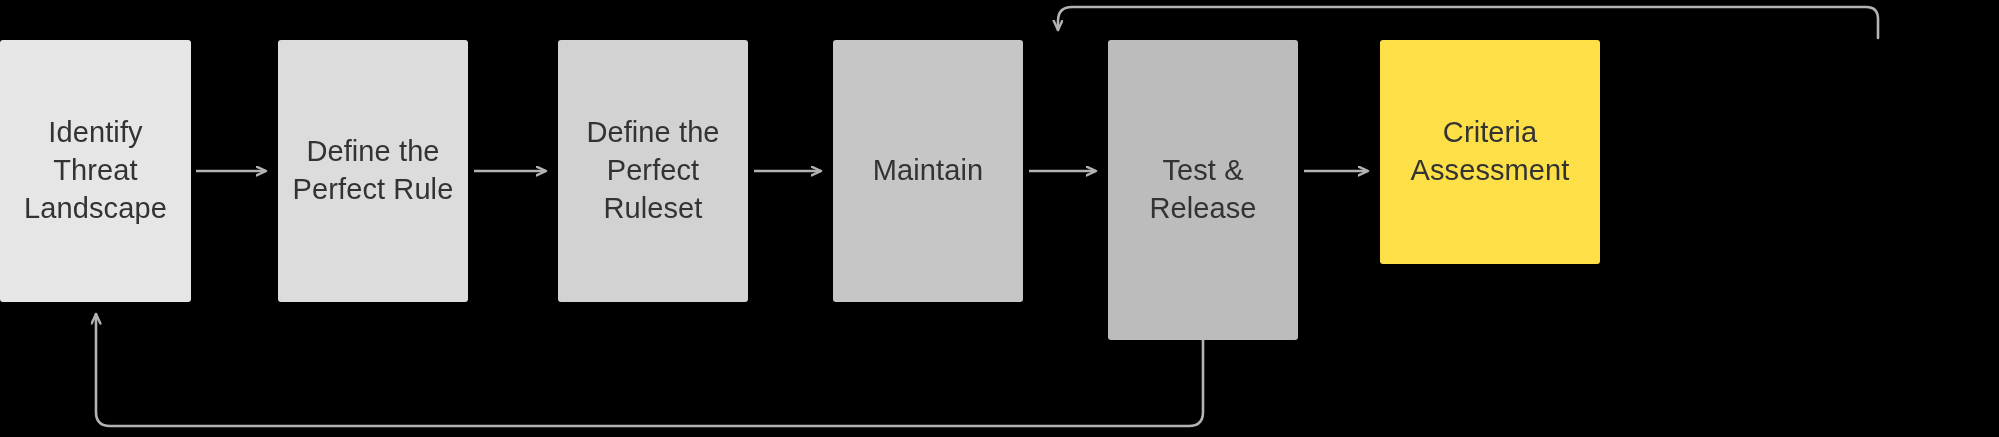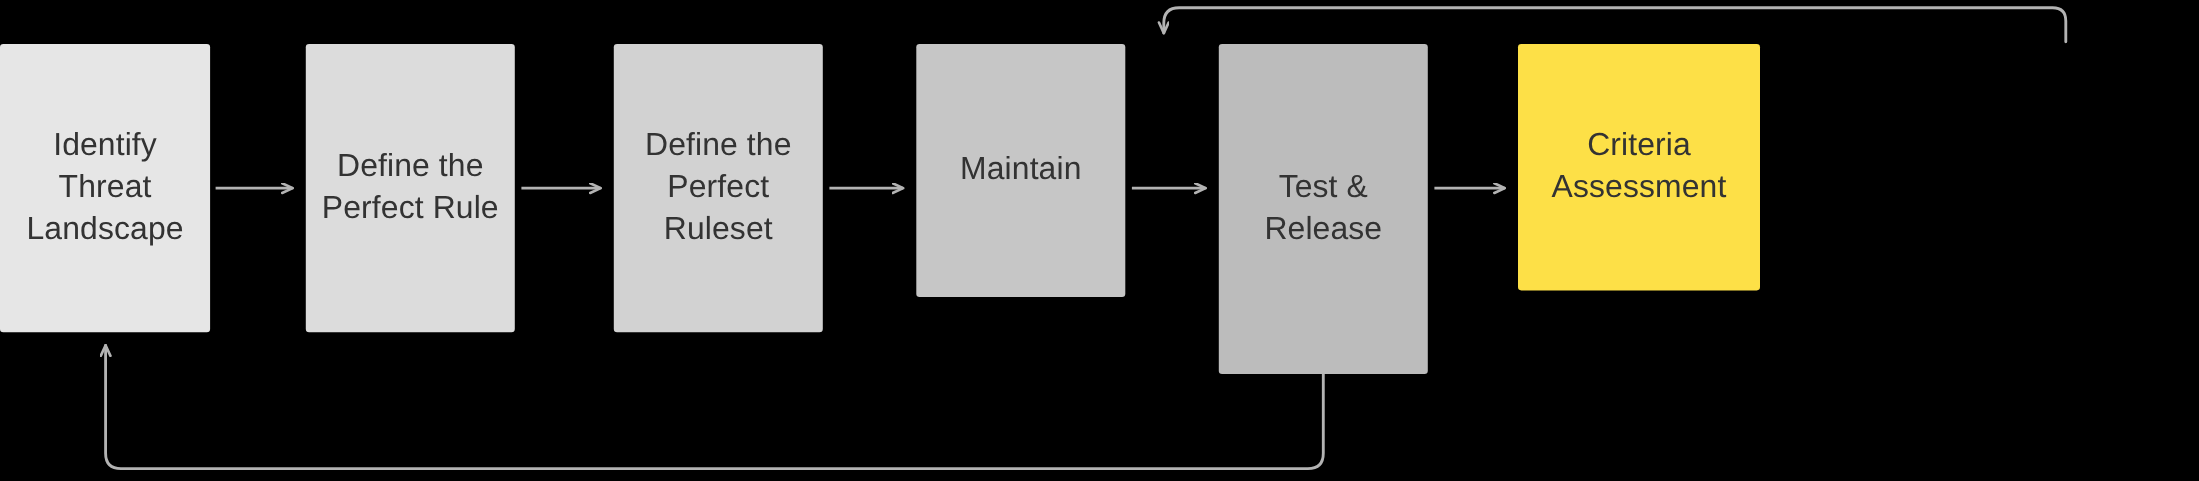--- a/index.html
+++ b/index.html
@@ -97,21 +97,21 @@
     <span class="node-label">Define the
 Perfect Rule</span>
   </div>
 
   <div class="node-box" style="left:558px; top:40px; width:190px; height:262px; background:#d2d2d2;">
     <span class="node-label">Define the
 Perfect
 Ruleset</span>
   </div>
 
-  <div class="node-box" style="left:833px; top:40px; width:190px; height:230px; background:#c6c6c6;">
+  <div class="node-box" style="left:833px; top:40px; width:190px; height:262px; background:#c6c6c6;">
     <span class="node-label">Maintain</span>
   </div>
 
   <div class="node-box" style="left:1108px; top:40px; width:190px; height:300px; background:#bcbcbc;">
     <span class="node-label">Test &amp;
 Release</span>
   </div>
 
   <div class="node-box" style="left:1380px; top:40px; width:220px; height:224px; background:#fde047;">
     <span class="node-label">Criteria

